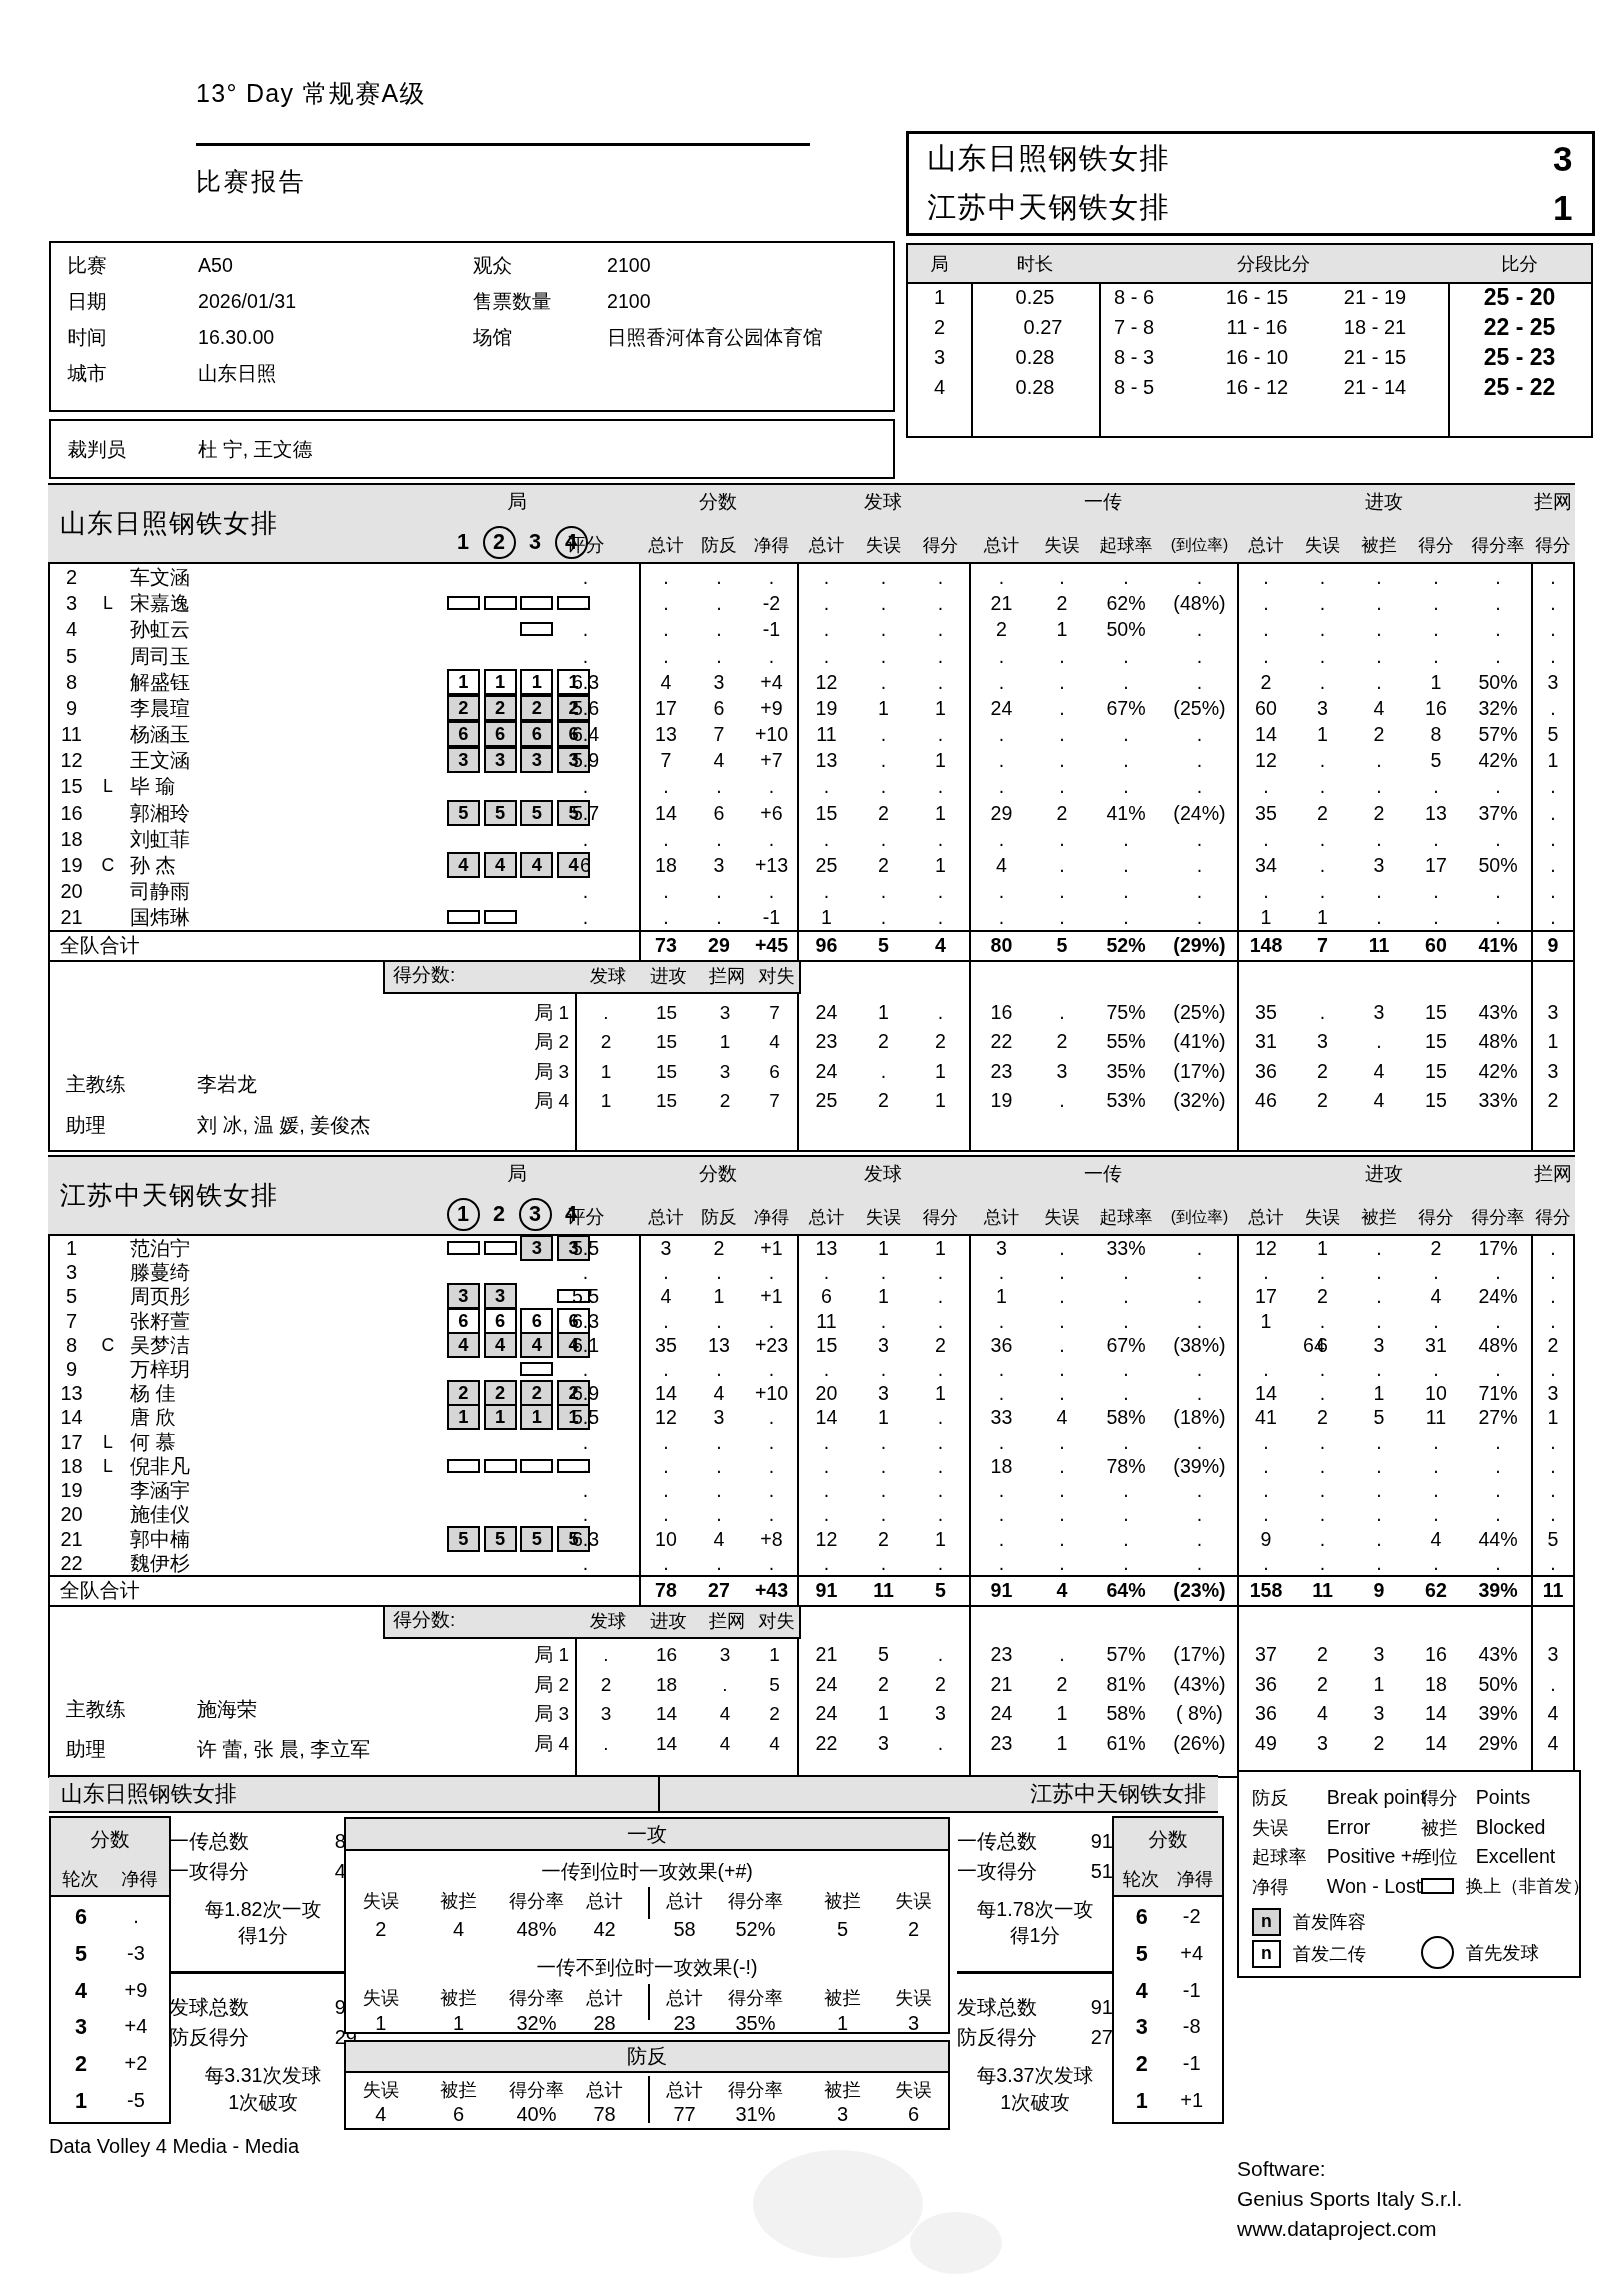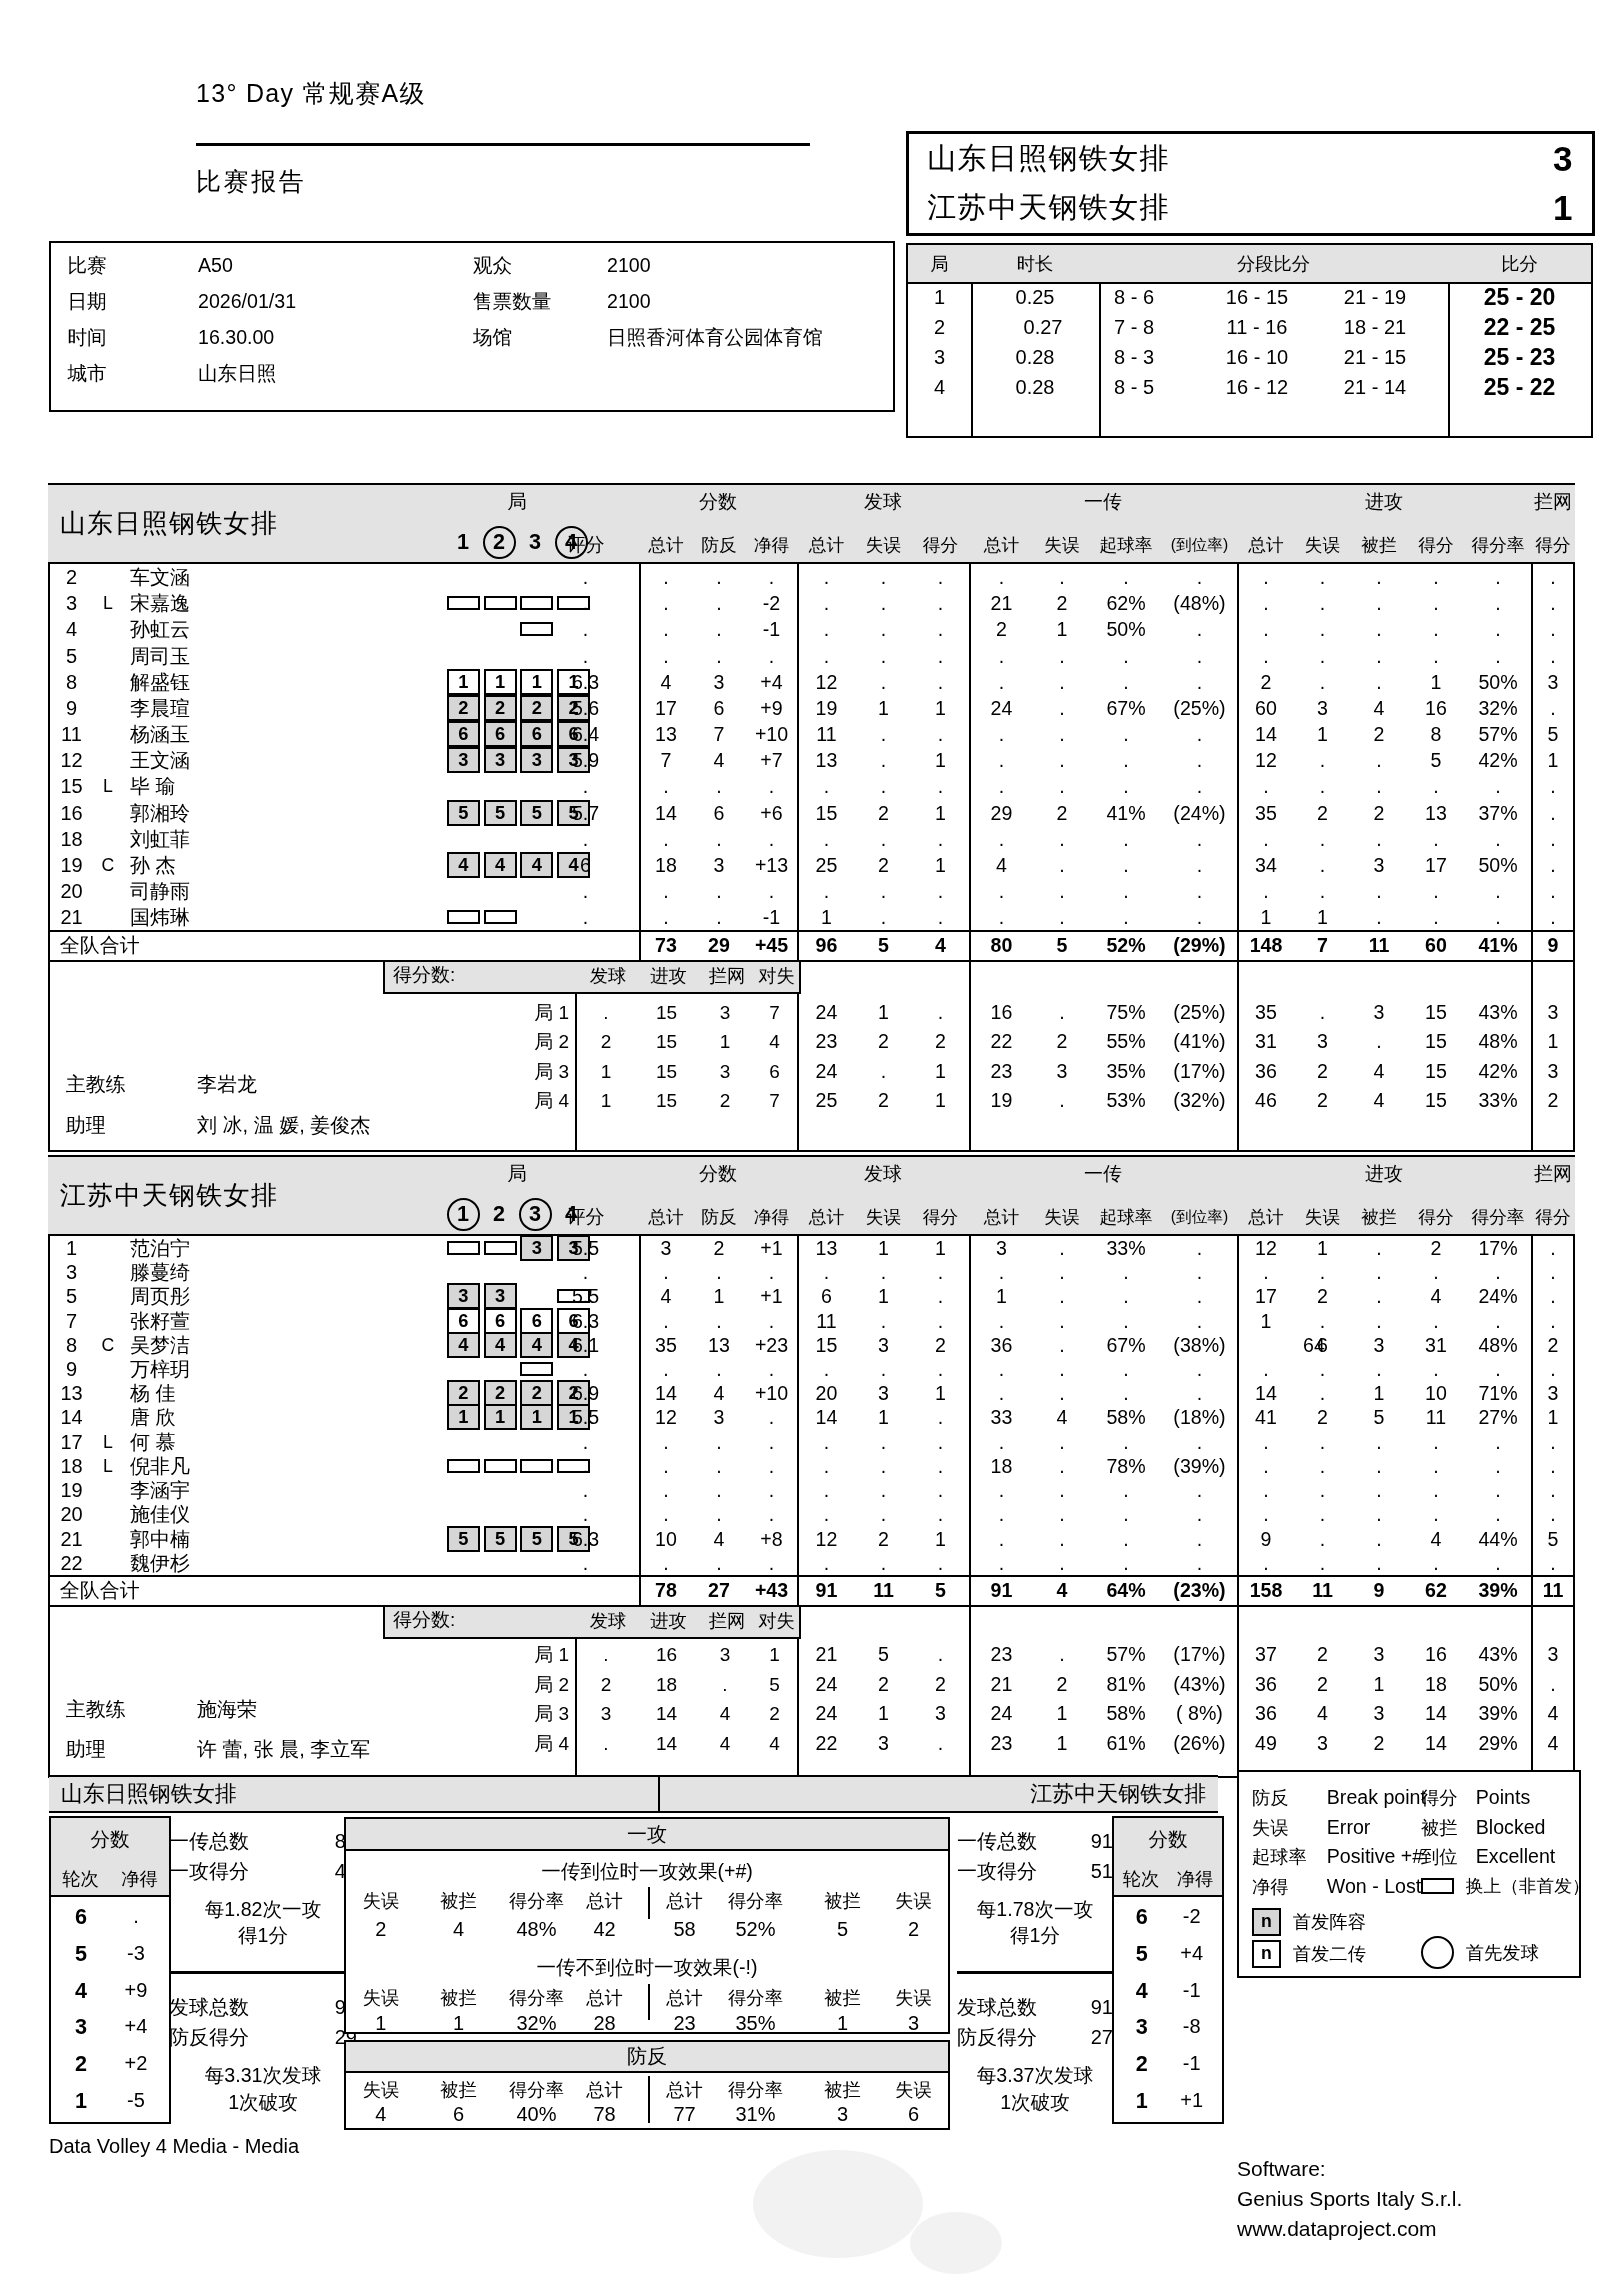--- a/index.html
+++ b/index.html
@@ -100,20 +100,24 @@
       <div class="c cl" style="left: 16.4px; top: 117px; width: 118px; height: 27.5px;">城市</div>
       <div class="c cl" style="left: 147px; top: 117px; width: 249px; height: 27.5px;">山东日照</div>
       <div class="c cl" style="left: 422px; top: 9.2px; width: 124px; height: 27.5px;">观众</div>
       <div class="c cl" style="left: 556px; top: 9.2px; width: 281px; height: 27.5px;">2100</div>
       <div class="c cl" style="left: 422px; top: 45px; width: 124px; height: 27.5px;">售票数量</div>
       <div class="c cl" style="left: 556px; top: 45px; width: 281px; height: 27.5px;">2100</div>
       <div class="c cl" style="left: 422px; top: 81px; width: 124px; height: 27.5px;">场馆</div>
       <div class="c cl" style="left: 556px; top: 81px; width: 281px; height: 27.5px;">日照香河体育公园体育馆</div>
     </div>
 
+  <div class="box" id="referee-box" style="left:49px;top:419px;width:842px;height:56px">
+    <span class="c cl" style="left:16.4px;width:131px;height:56px">裁判员</span>
+    <span class="c cl" style="left:147px;width:589px;height:56px">杜 宁, 王文德</span>
+  </div>
 
   <div id="team1-table" style="position: absolute; left: 48px; top: 483px; width: 1527px; border-top: 2.6px solid rgb(0, 0, 0);">
       <div style="position: relative; height: 77px; border-bottom: 2.6px solid rgb(0, 0, 0); background: rgb(227, 227, 227);">
         <div class="c cl" style="left: 11.8px; top: 0px; height: 77px; font-size: 26px; letter-spacing: 1.3px;">山东日照钢铁女排</div>
         <div class="c" style="left: 397px; width: 144px; top: 3.9px; height: 26px; font-size: 19.6px;">局</div>
         <div style="position: absolute; left: 397px; width: 144px; bottom: 2.6px; height: 34px; display: flex;">
           <div style="width: 36px; height: 34px; display: flex; align-items: center; justify-content: center;">
             <div style="font-weight: bold; font-size: 21.6px; display: flex; align-items: center; justify-content: center;">1</div>
           </div>
           <div style="width: 36px; height: 34px; display: flex; align-items: center; justify-content: center;">

